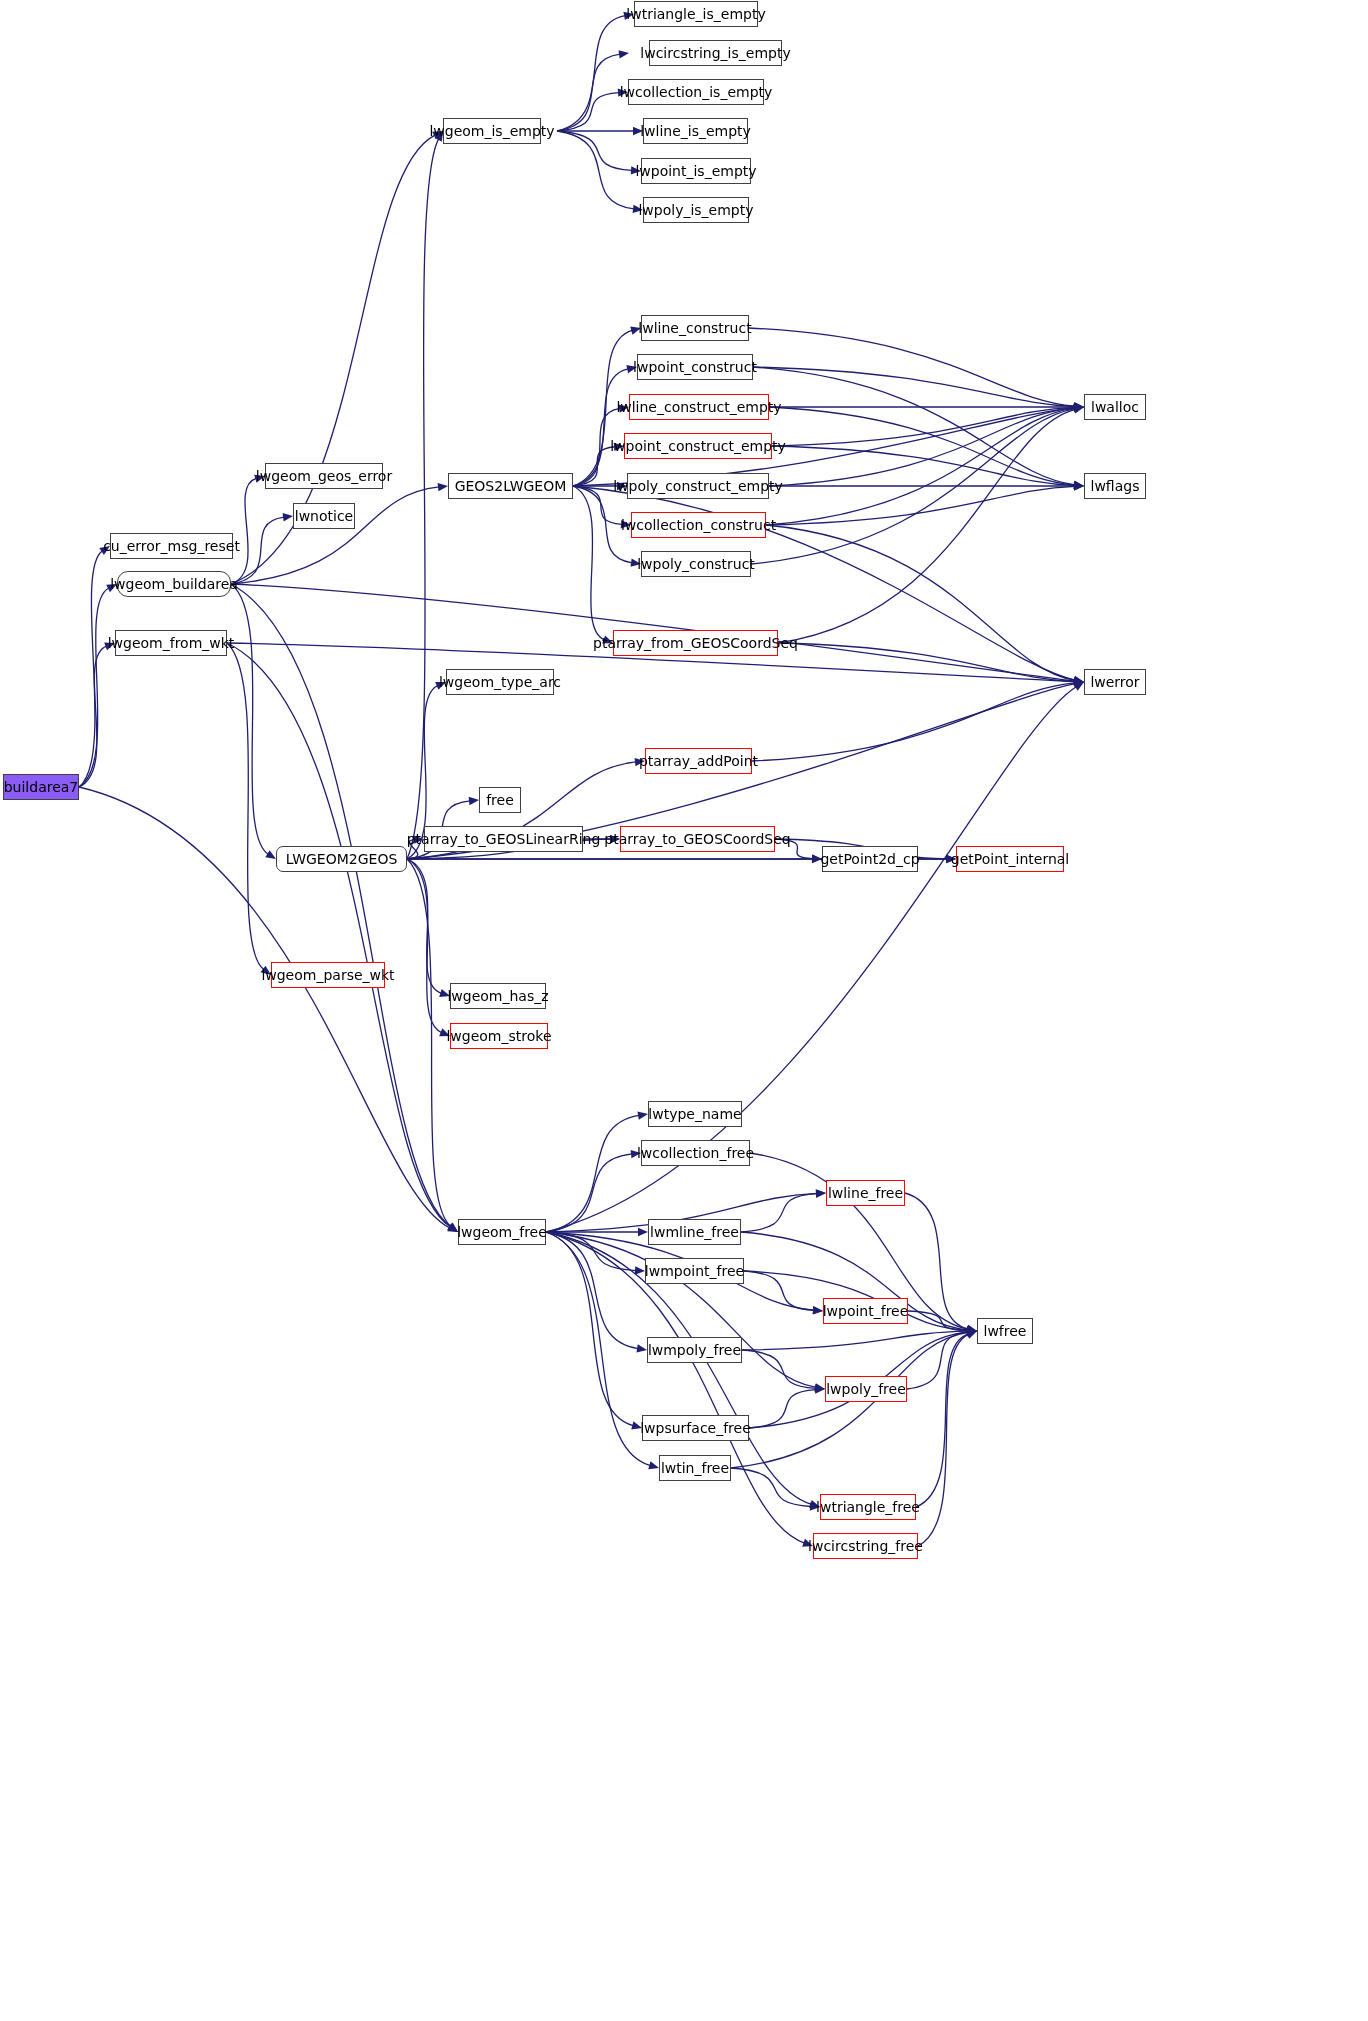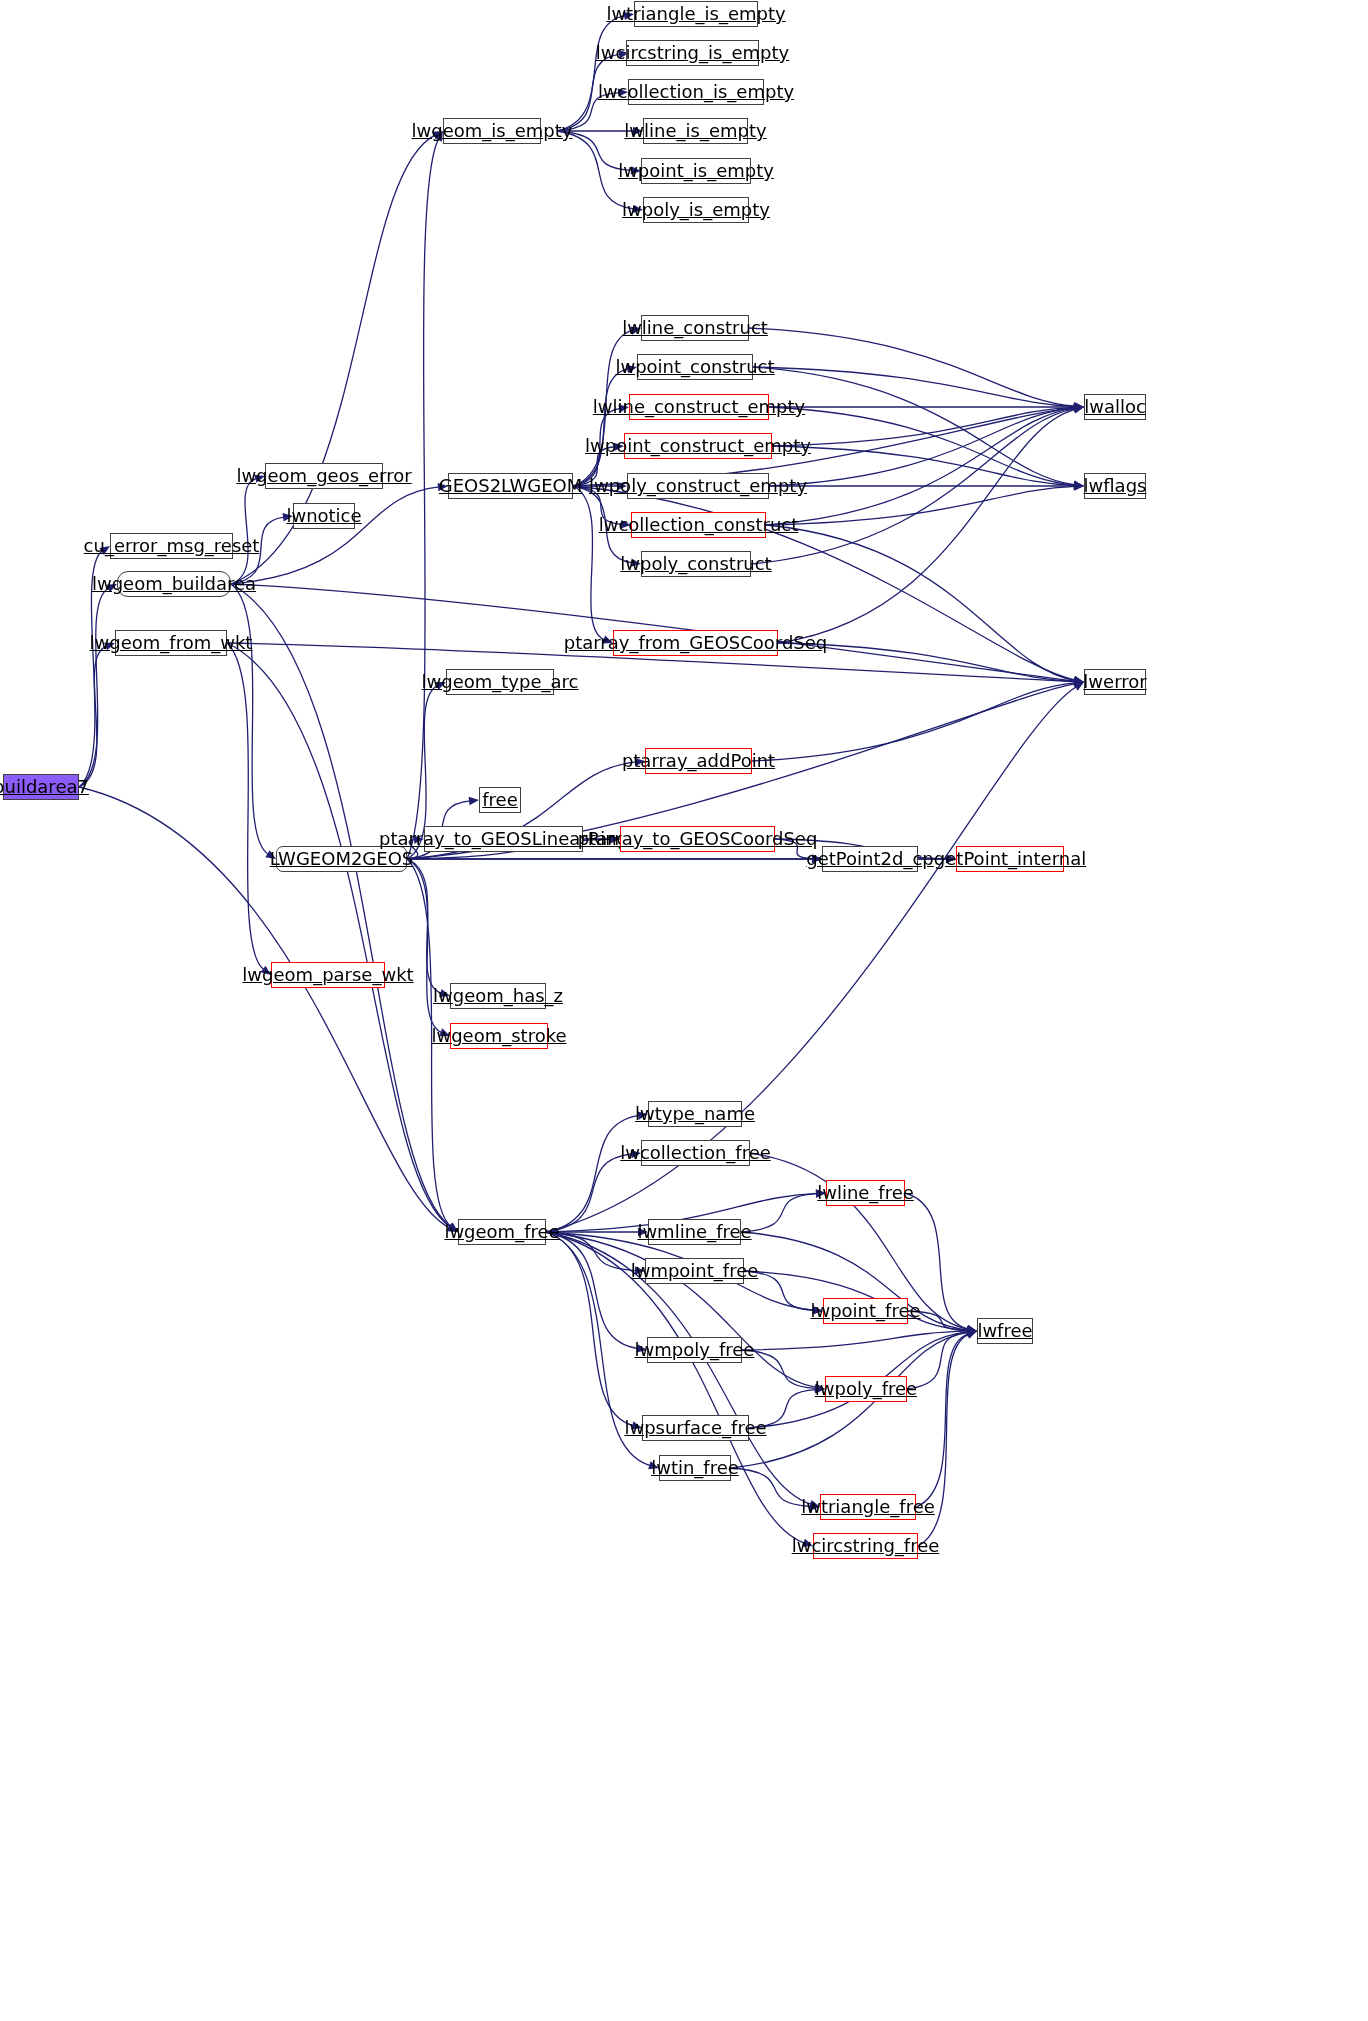--- a/index.html
+++ b/index.html
@@ -1,22 +1,22 @@
 <!DOCTYPE html>
 <html><head>
 <meta charset="utf-8">
 <style>
   html,body{margin:0;padding:0;background:#ffffff;}
   #page{position:relative;width:1368px;height:2021px;background:#fff;
         font-family:"DejaVu Sans","Liberation Sans",sans-serif;}
   svg{position:absolute;top:0;left:0;width:1368px;height:2021px;}
   .node-box{position:absolute;box-sizing:border-box;background:#ffffff;
             border:1px solid #404040;display:flex;align-items:center;
-            justify-content:center;font-size:18px;color:#000;white-space:nowrap;
-            line-height:1;text-decoration:underline;}
+            justify-content:center;font-size:14px;color:#000;white-space:nowrap;
+            line-height:1;}
   .node-box.red{border:1px solid #ff0000;}
   .node-box.cur{background:#8b5cf6;border:1px solid #404040;}
   .edge{fill:none;stroke:#1f1f70;stroke-width:1.3;}
   .arrow{fill:#1f1f70;stroke:none;}
 </style>
 </head>
 <body>
 
 <div id="page">
   <svg id="edge-layer" viewBox="0 0 1368 2021" preserveAspectRatio="none">
@@ -224,21 +224,21 @@
       </div>
       <div class="node-box red" style="left: 271px; top: 962px; width: 114px; height: 26px;">
         <span>lwgeom_parse_wkt</span>
       </div>
       <div class="node-box" style="left: 443px; top: 118px; width: 98px; height: 26px;">
         <span>lwgeom_is_empty</span>
       </div>
       <div class="node-box" style="left: 634px; top: 1px; width: 124px; height: 26px;">
         <span>lwtriangle_is_empty</span>
       </div>
-      <div class="node-box" style="left: 626px; top: 40px; width: 133px; height: 26px;">
+      <div class="node-box" style="left: 649px; top: 40px; width: 133px; height: 26px;">
         <span>lwcircstring_is_empty</span>
       </div>
       <div class="node-box" style="left: 628px; top: 79px; width: 136px; height: 26px;">
         <span>lwcollection_is_empty</span>
       </div>
       <div class="node-box" style="left: 643px; top: 118px; width: 105px; height: 26px;">
         <span>lwline_is_empty</span>
       </div>
       <div class="node-box" style="left: 641px; top: 158px; width: 110px; height: 26px;">
         <span>lwpoint_is_empty</span>

